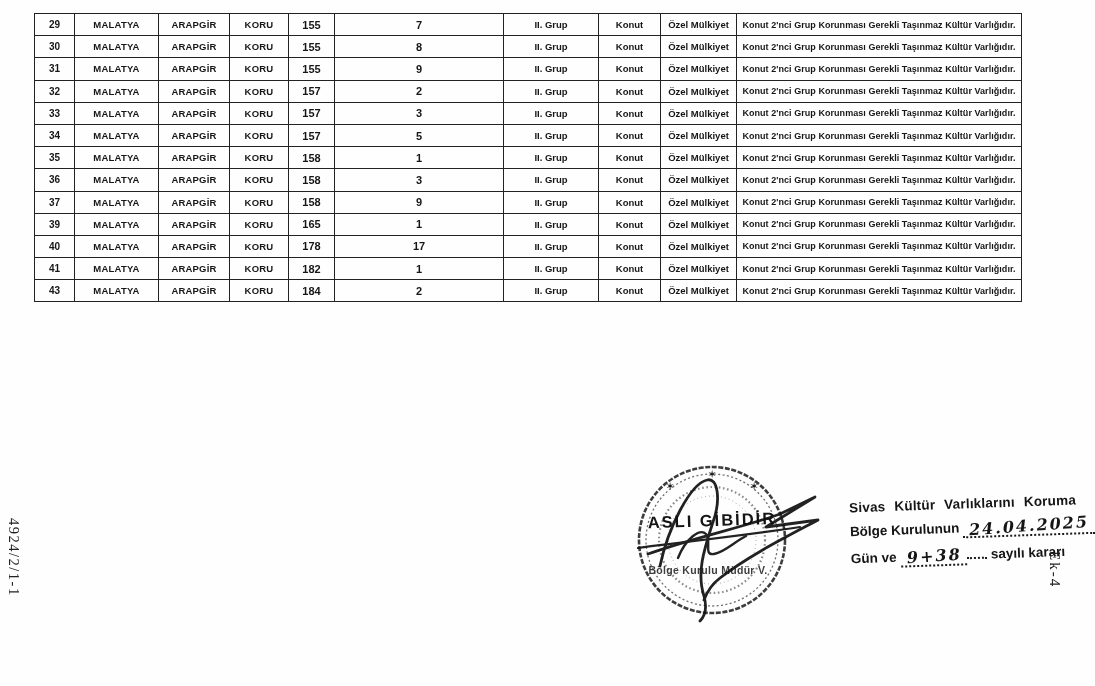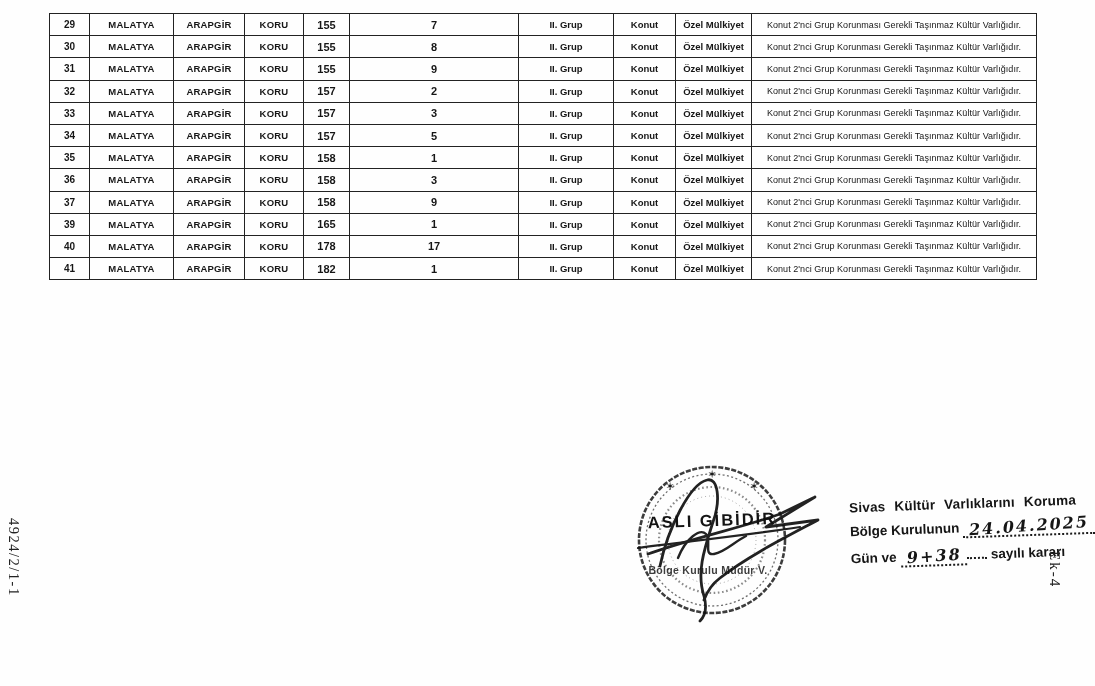--- a/index.html
+++ b/index.html
@@ -6,40 +6,40 @@
   .page{
     position:relative;
     width:1095px;height:686px;
     background:#fefefe;
     overflow:hidden;
     font-family:"Liberation Sans",sans-serif;
     color:#1a1a1a;
   }
   
   table.heritage{
-    position:absolute;left:49px;top:13px;
+    position:absolute;left:34px;top:13px;
     border-collapse:collapse;
     table-layout:fixed;
     width:987px;
   }
   table.heritage td{
     border:1.4px solid #222;
     height:21.2px;
     padding:0 2px;
     text-align:center;
     vertical-align:middle;
     white-space:nowrap;
     overflow:hidden;
     color:#161616;
   }
   td.c-no{font-size:10px;font-weight:bold;}
   td.c-il,td.c-ilce,td.c-mah{font-size:9.5px;font-weight:bold;letter-spacing:.2px;margin-top:23px;}
   td.c-ada,td.c-parsel{font-size:11px;font-weight:600;margin-top:14px;}
   td.c-grup,td.c-kullanim,td.c-mulk{font-size:9.5px;font-weight:600;}
-  td.c-acik{font-size:9px;font-weight:400;letter-spacing:.05px;}
+  td.c-acik{font-size:9px;font-weight:700;letter-spacing:.05px;}
   
   .sealwrap{position:absolute;left:608px;top:450px;width:235px;height:215px;}
   
   .note{
     position:absolute;left:850px;top:496px;width:250px;
     transform:rotate(-2deg);
     font-weight:bold;color:#151515;
   }
   .note .l1{font-size:13.5px;word-spacing:5px;letter-spacing:.2px;white-space:nowrap;}
   .note .l2{font-size:13.5px;margin-top:9px;white-space:nowrap;}
@@ -221,20 +221,32 @@
       <td class="c-mulk">Özel Mülkiyet</td>
       <td class="c-acik">Konut 2'nci Grup Korunması Gerekli Taşınmaz Kültür Varlığıdır.</td>
     </tr>
         <tr>
       <td class="c-no">41</td>
       <td class="c-il">MALATYA</td>
       <td class="c-ilce">ARAPGİR</td>
       <td class="c-mah">KORU</td>
       <td class="c-ada">182</td>
       <td class="c-parsel">1</td>
+      <td class="c-grup">II. Grup</td>
+      <td class="c-kullanim">Konut</td>
+      <td class="c-mulk">Özel Mülkiyet</td>
+      <td class="c-acik">Konut 2'nci Grup Korunması Gerekli Taşınmaz Kültür Varlığıdır.</td>
+    </tr>
+        <tr>
+      <td class="c-no">43</td>
+      <td class="c-il">MALATYA</td>
+      <td class="c-ilce">ARAPGİR</td>
+      <td class="c-mah">KORU</td>
+      <td class="c-ada">184</td>
+      <td class="c-parsel">2</td>
       <td class="c-grup">II. Grup</td>
       <td class="c-kullanim">Konut</td>
       <td class="c-mulk">Özel Mülkiyet</td>
       <td class="c-acik">Konut 2'nci Grup Korunması Gerekli Taşınmaz Kültür Varlığıdır.</td>
     </tr>
       </tbody>
   </table>
 
   <div class="sealwrap">
     <svg width="235" height="215" viewBox="0 0 235 215">

